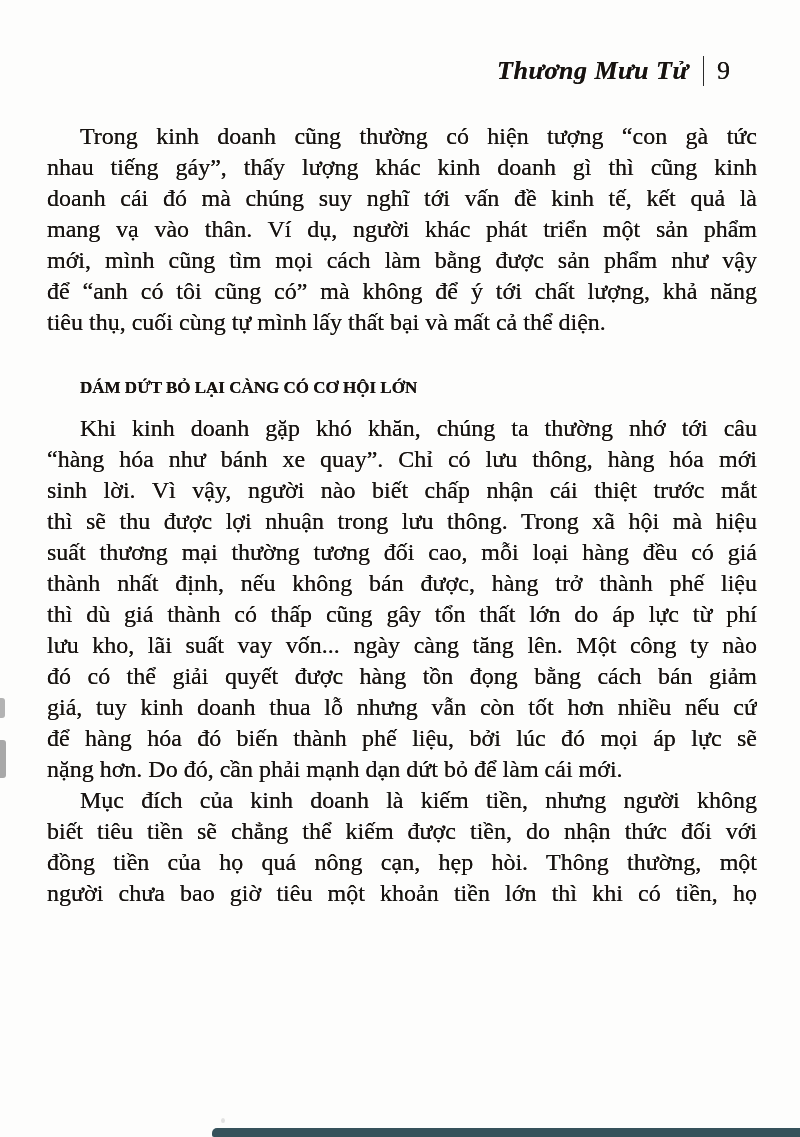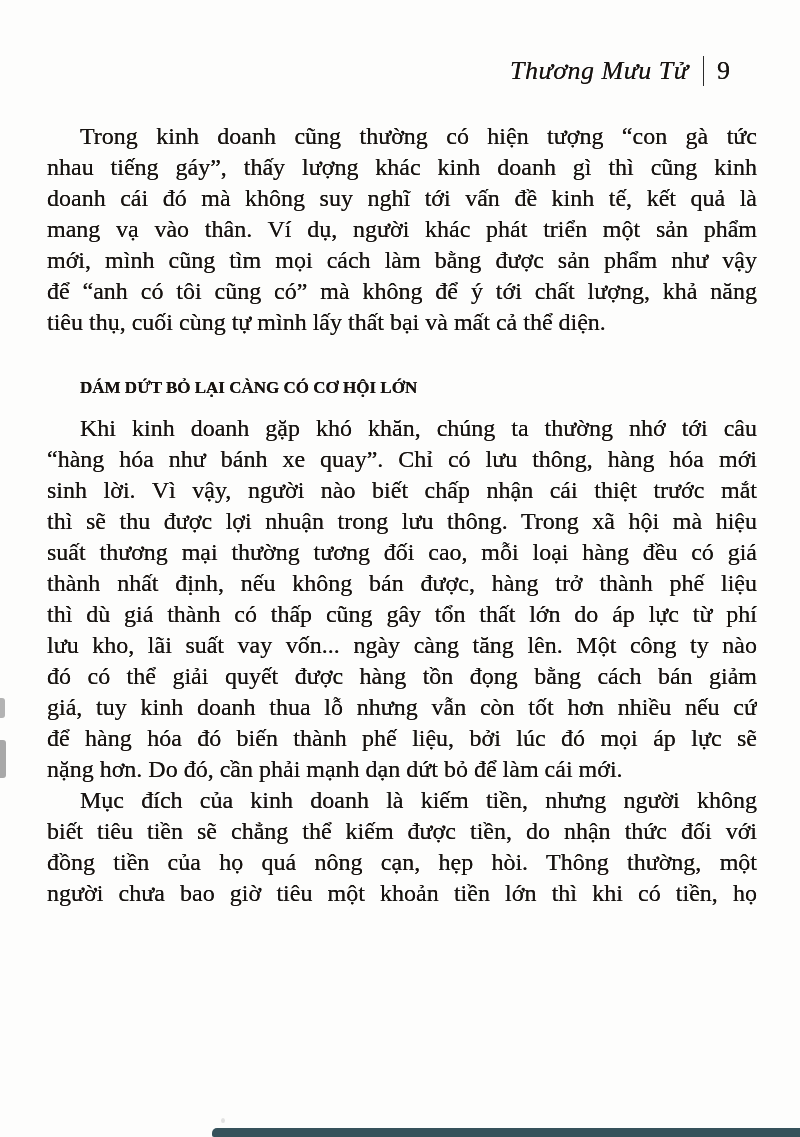--- a/index.html
+++ b/index.html
@@ -19,20 +19,21 @@
   .header {
     position: absolute; top: 54px; left: 0; right: 70px;
     text-align: right;
     font-size: 26px; line-height: 34px;
     white-space: nowrap;
   }
   .running-title {
     font-style: italic;
     letter-spacing: 0.5px;
     text-shadow: 0 0 0.5px rgba(23,19,16,.85);
+    font-weight: bold;
   }
   .header-sep {
     display: inline-block;
     width: 1.5px; height: 30px;
     background: #2a2a2a;
     margin: 0 13px 0 14px;
     vertical-align: -7px;
   }
   .page-num {
     font-style: normal;
@@ -85,21 +86,21 @@
 <div class="page" style="background: rgb(253, 253, 252); color: rgb(23, 19, 16);">
 
   <div class="header">
     <span class="running-title">Thương Mưu Tử</span><span class="header-sep"></span><span class="page-num">9</span>
   </div>
 
   <div class="content">
       <div class="paragraph">
         <div class="line first">Trong kinh doanh cũng thường có hiện tượng “con gà tức</div>
         <div class="line">nhau tiếng gáy”, thấy lượng khác kinh doanh gì thì cũng kinh</div>
-        <div class="line">doanh cái đó mà không suy nghĩ tới vấn đề kinh tế, kết quả là</div>
+        <div class="line">doanh cái đó mà chúng suy nghĩ tới vấn đề kinh tế, kết quả là</div>
         <div class="line">mang vạ vào thân. Ví dụ, người khác phát triển một sản phẩm</div>
         <div class="line">mới, mình cũng tìm mọi cách làm bằng được sản phẩm như vậy</div>
         <div class="line">để “anh có tôi cũng có” mà không để ý tới chất lượng, khả năng</div>
         <div class="line last">tiêu thụ, cuối cùng tự mình lấy thất bại và mất cả thể diện.</div>
       </div>
       <div class="heading">DÁM DỨT BỎ LẠI CÀNG CÓ CƠ HỘI LỚN</div>
       <div class="paragraph">
         <div class="line first">Khi kinh doanh gặp khó khăn, chúng ta thường nhớ tới câu</div>
         <div class="line">“hàng hóa như bánh xe quay”. Chỉ có lưu thông, hàng hóa mới</div>
         <div class="line">sinh lời. Vì vậy, người nào biết chấp nhận cái thiệt trước mắt</div>

